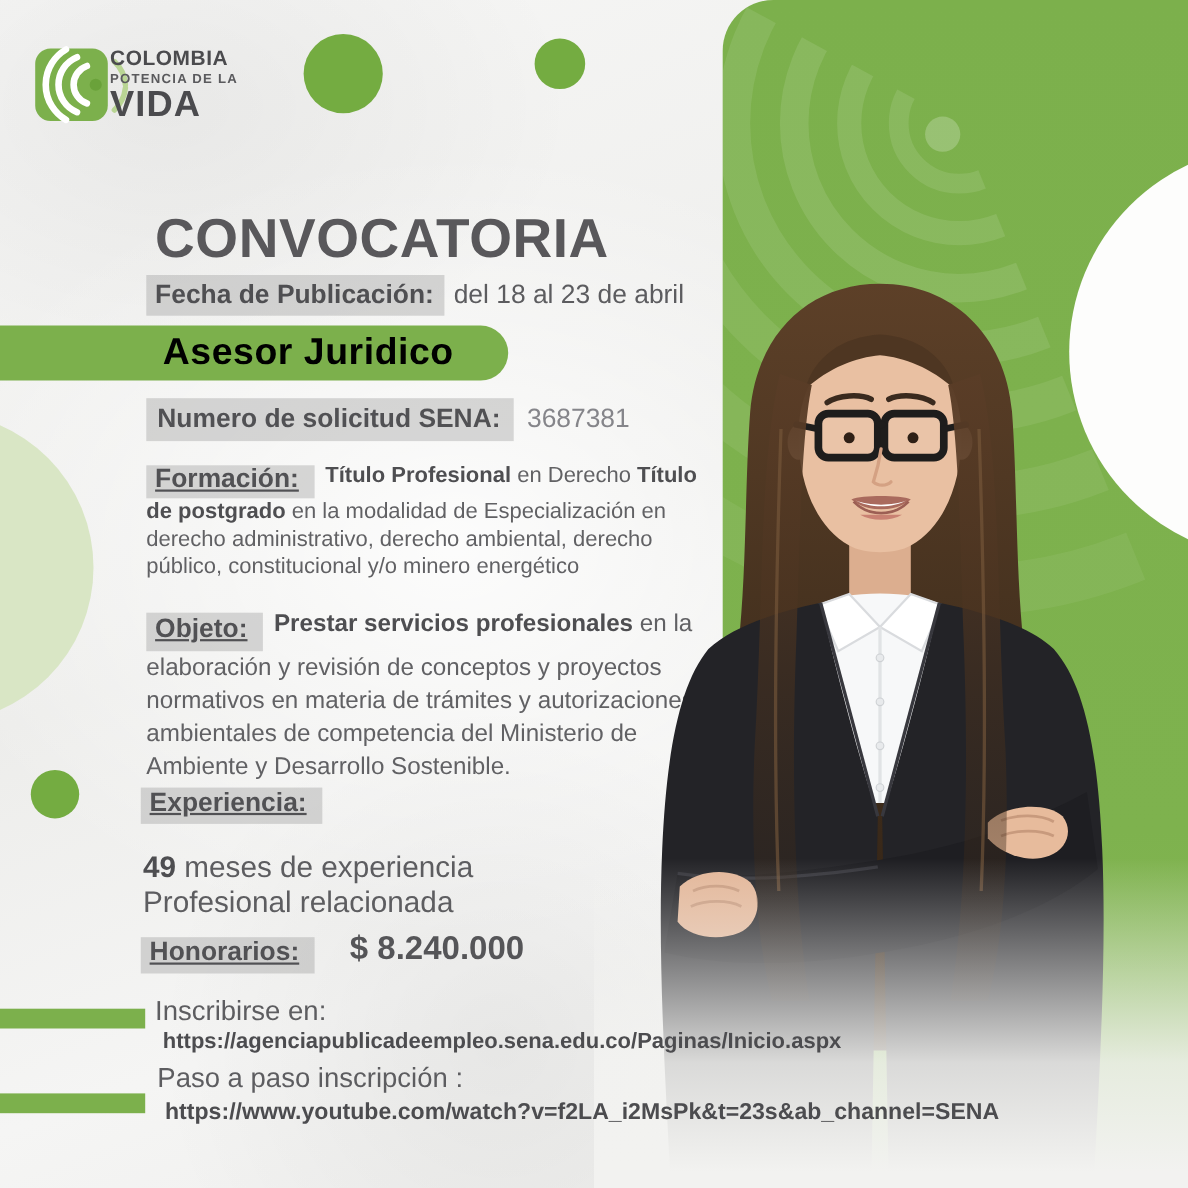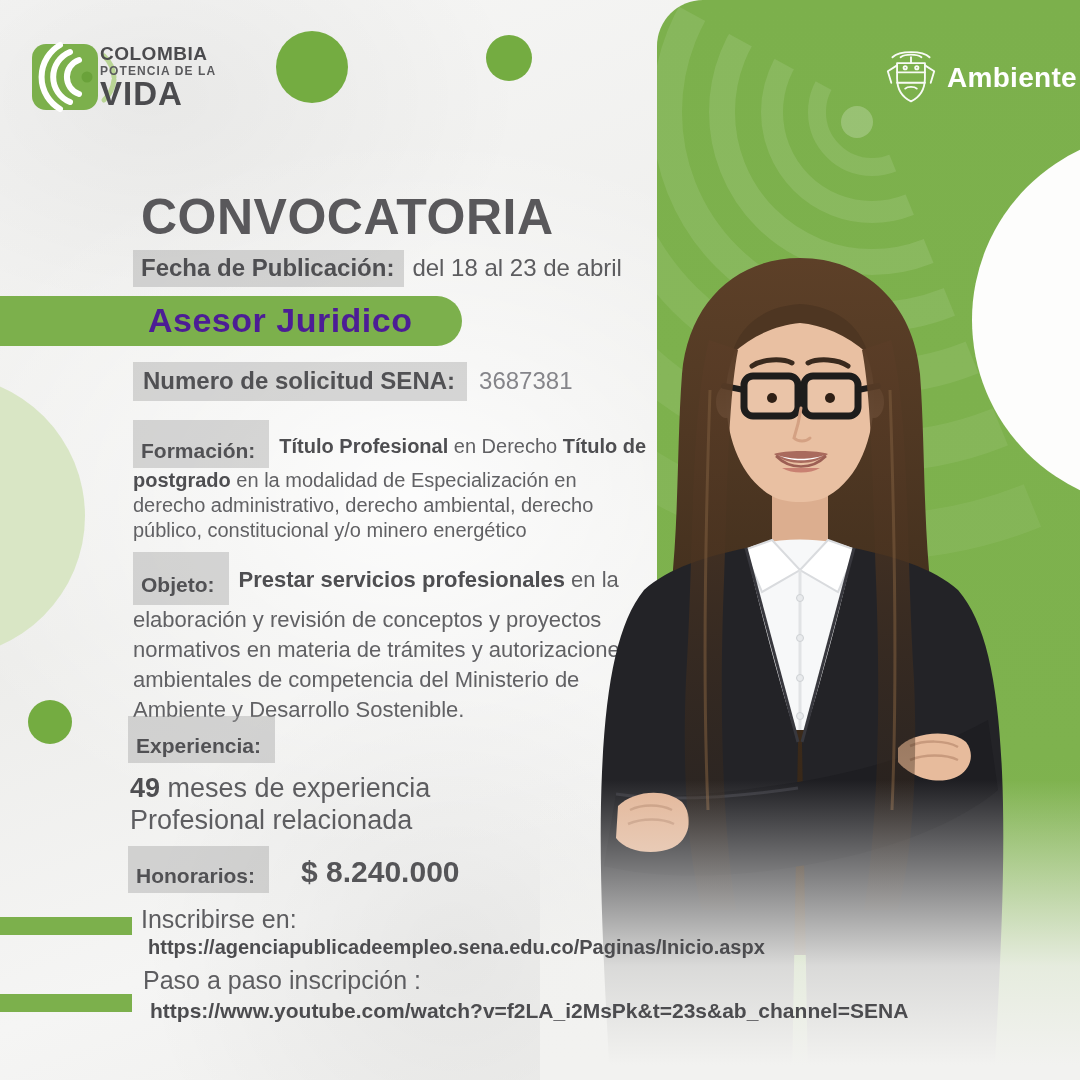--- a/index.html
+++ b/index.html
@@ -49,31 +49,31 @@
   .fecha-row{left:133px;top:250px;font-size:24px;color:#5c5c5f;}
   .fecha-label{font-weight:bold;color:#4f4f52;padding:4px 10px 5px 8px;}
   .fecha-value{margin-left:8px;}
 
   
   .banner{
     left:0;top:296px;width:462px;height:50px;background:#7cb04c;
     border-radius:0 26px 26px 0;
   }
   .banner-text{
-    position:absolute;left:148px;top:5px;color:#4c1d95;
+    position:absolute;left:148px;top:5px;color:#000000;
     font-size:34px;font-weight:800;letter-spacing:.5px;
   }
 
   
   .sena-row{left:133px;top:362px;font-size:24px;}
   .sena-label{font-weight:bold;color:#515154;padding:5px 12px 6px 10px;}
   .sena-value{margin-left:12px;color:#85858a;}
 
   
-  .section-label{font-size:21px;font-weight:bold;color:#515154;padding:18px 14px 5px 8px;}
+  .section-label{font-size:24px;font-weight:bold;color:#515154;padding:0 14px 5px 8px;text-decoration:underline;}
   .inline-label{vertical-align:-5px;margin-right:10px;}
   .formacion{left:133px;top:420px;width:515px;font-size:20px;line-height:25px;color:#616164;}
   .objeto{left:133px;top:552px;width:540px;font-size:22px;line-height:30px;color:#616164;}
   .experiencia{left:128px;top:716px;}
   .exp-body{left:130px;top:772px;font-size:27px;line-height:32px;color:#5d5d60;}
   .honorarios{left:128px;top:846px;}
   .hono-value{font-size:30px;font-weight:bold;color:#555558;margin-left:32px;vertical-align:1px;}
   b{color:#4e4e51;}
 
   
@@ -138,38 +138,20 @@
       </g>
       <circle cx="57" cy="37" r="5.5" fill="#6aa23a"></circle>
     </svg>
     <div class="brand-text">
       <div class="brand-l1">COLOMBIA</div>
       <div class="brand-l2">POTENCIA DE LA</div>
       <div class="brand-l3">VIDA</div>
     </div>
   </div>
 
-  <div class="abs ambiente">
-    <svg width="52" height="58" viewBox="0 0 44 50">
-      <g fill="none" stroke="#ffffff" stroke-width="1.6" stroke-linecap="round" stroke-linejoin="round" opacity="0.95">
-        <path d="M6,8 C12,2 32,2 38,8"></path>
-        <path d="M13,8 C17,5 27,5 31,8"></path>
-        <path d="M22,8 L22,13"></path>
-        <path d="M10,13 H34 V26 C34,37 28,43 22,46 C16,43 10,37 10,26 Z"></path>
-        <path d="M10,21 H34"></path>
-        <path d="M10,30 H34"></path>
-        <circle cx="17" cy="17" r="1.4"></circle>
-        <circle cx="27" cy="17" r="1.4"></circle>
-        <path d="M17,35 C19,33 25,33 27,35"></path>
-        <path d="M10,15 L2,20 L5,30"></path>
-        <path d="M34,15 L42,20 L39,30"></path>
-      </g>
-    </svg>
-    <div class="ambiente-label">Ambiente</div>
-  </div>
 
   <div class="abs title">CONVOCATORIA</div>
   <div class="abs fecha-row">
     <span class="hl fecha-label">Fecha de Publicación:</span><span class="fecha-value">del 18 al 23 de abril</span>
   </div>
 
   <div class="abs banner">
     <div class="banner-text">Asesor Juridico</div>
   </div>
 

